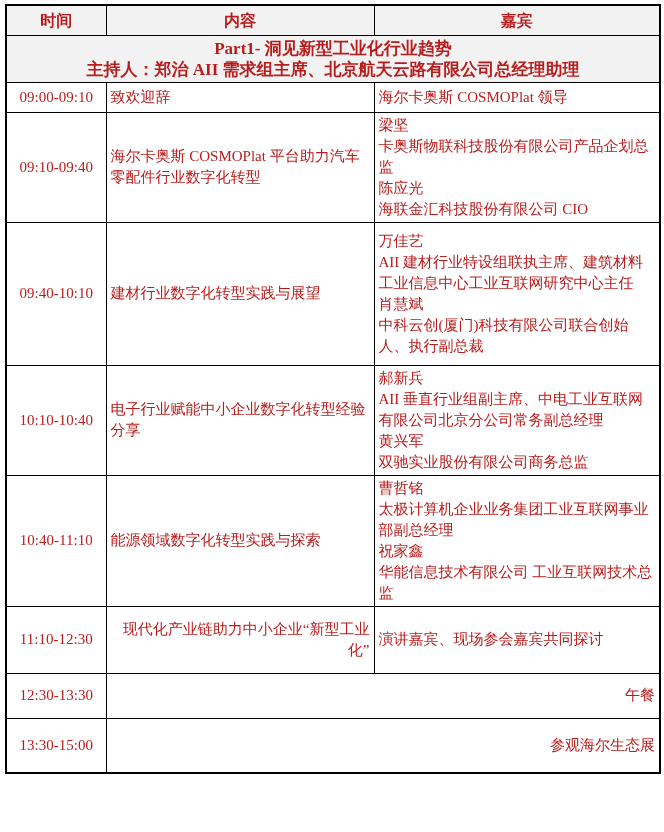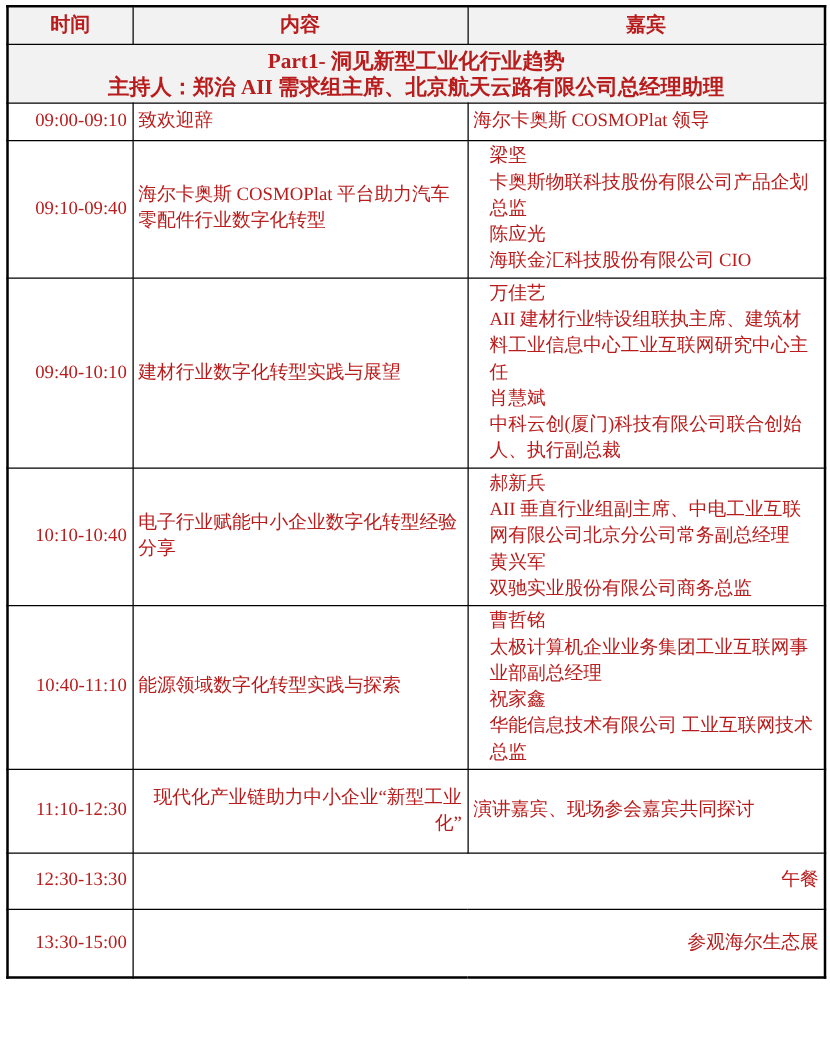--- a/index.html
+++ b/index.html
@@ -22,26 +22,26 @@
     vertical-align: middle; overflow: hidden;
   }
   tr.head td {
     background: #f2f2f2; font-weight: bold; text-align: center;
     font-size: 16px; height: 30px;
   }
   tr.section td {
     background: #f2f2f2; font-weight: bold; text-align: center;
     font-size: 17px; line-height: 21px; margin-top: 29px;
   }
-  td.time { text-align: right; white-space: nowrap; }
+  td.time { text-align: center; white-space: nowrap; }
   td.content { }
   td.content.left { text-align: right; }
   td.guests { text-align: left; }
   td.merged-center { text-align: right; }
-  .guest-name, .guest-title { text-align: left; margin-left: 13px; }
+  .guest-name, .guest-title { text-align: left; }
 </style>
 </head>
 <body>
 
 <div class="page">
   <table class="agenda">
     <colgroup>
       <col class="c-time">
         <col class="c-content">
         <col class="c-guests">

